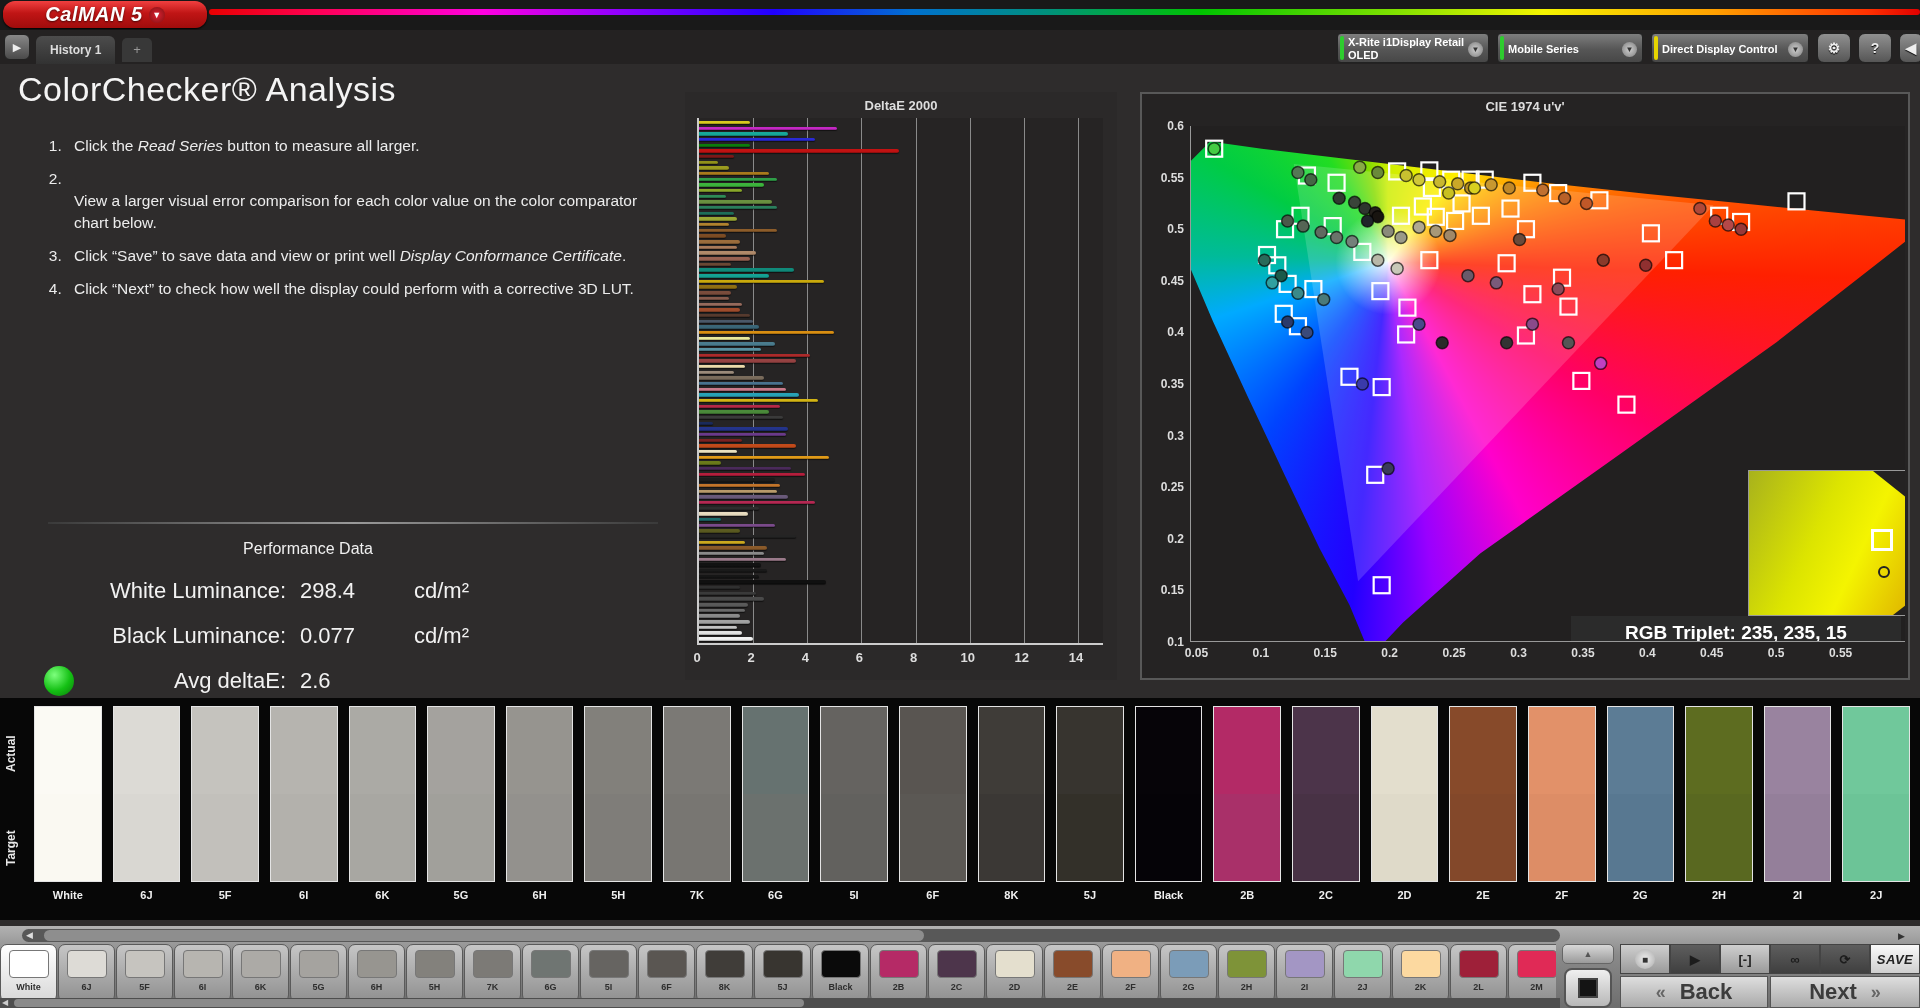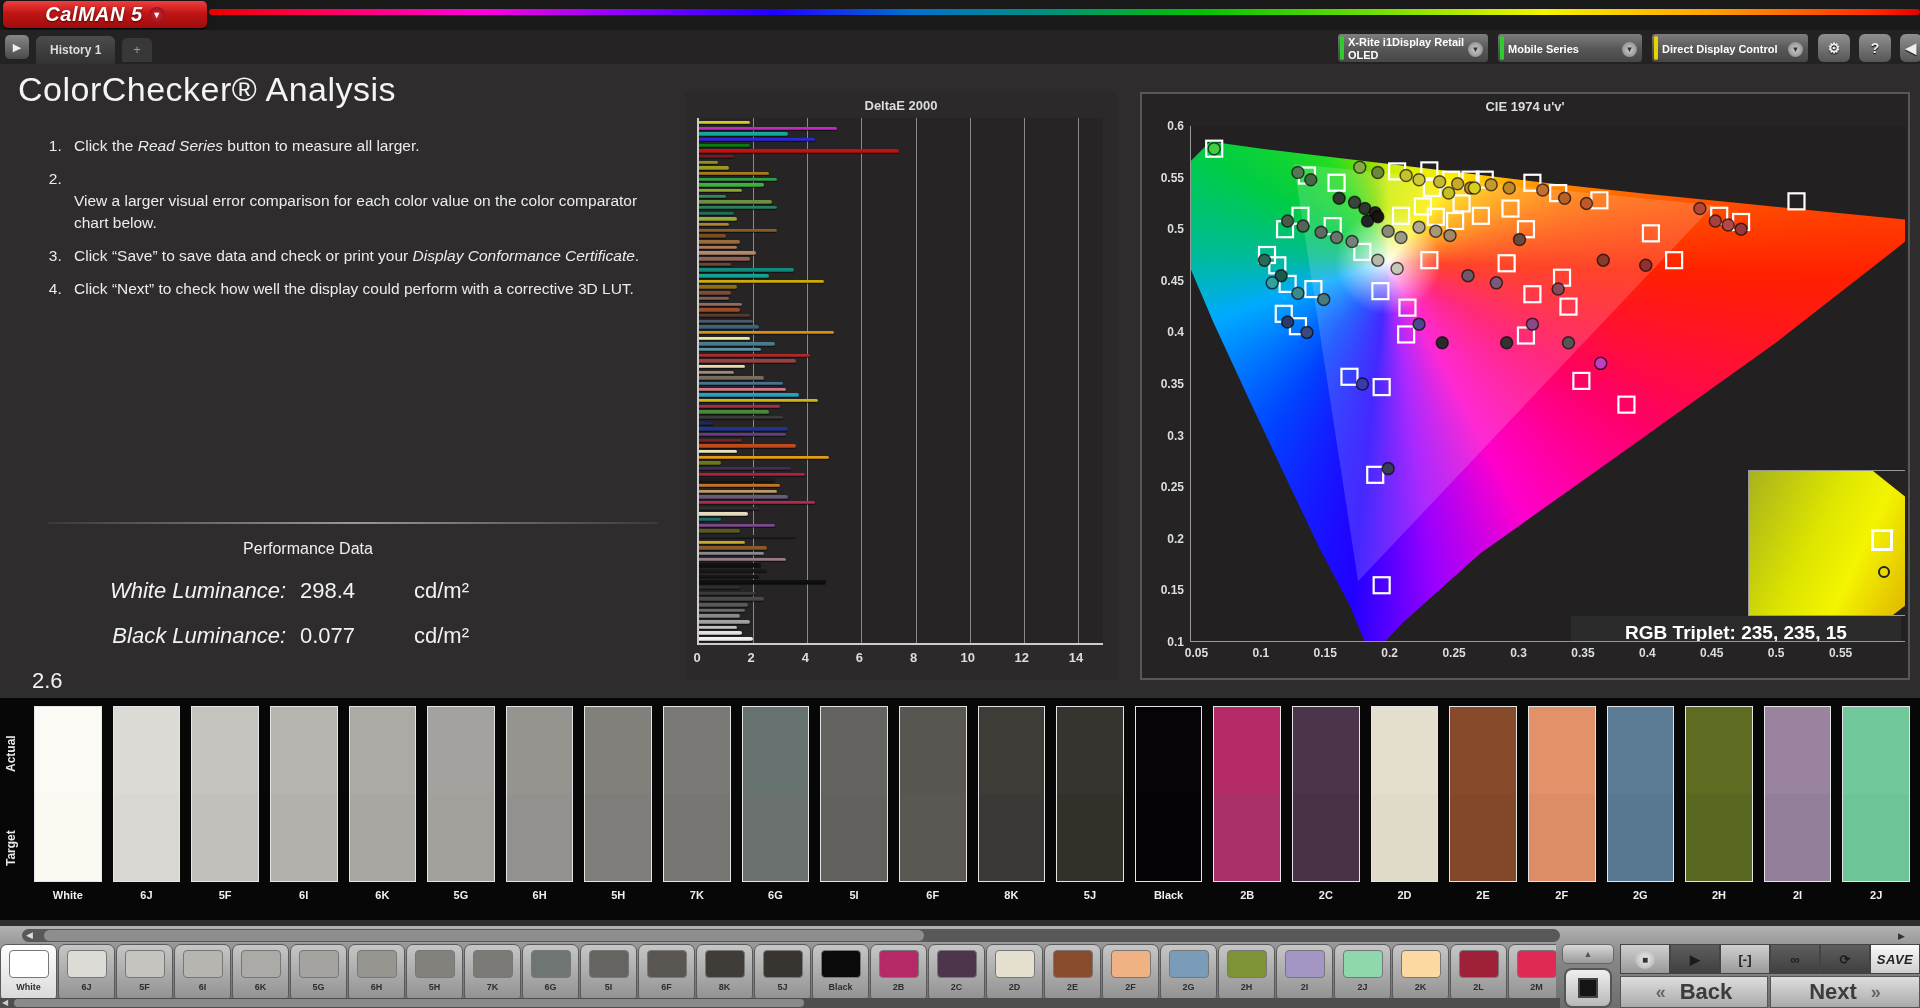--- a/index.html
+++ b/index.html
@@ -2,21 +2,21 @@
 <html><head>
 <meta charset="utf-8">
 <style>
   * { margin:0; padding:0; box-sizing:border-box; }
   html,body { background:#1a1a1a; }
   body { font-family:"Liberation Sans", sans-serif; }
   #app { position:relative; width:1920px; height:1008px; background:#2e2c2c; overflow:hidden; }
 
   
   #logo-bar { position:absolute; left:0; top:0; width:1920px; height:30px; background:#191919; }
-  #logo { position:absolute; left:3px; top:1px; width:204px; height:27px; border-radius:5px;
+  #logo { position:absolute; left:3px; top:1px; width:204px; height:27px; border-radius:12px;
           background:linear-gradient(#f04040,#c01515 45%,#a00c0c); box-shadow:0 1px 2px #000;
           display:flex; align-items:center; justify-content:center; gap:6px; }
   #logo .logo-text { color:#fff; font-weight:bold; font-style:italic; font-size:20px; letter-spacing:.5px;
           text-shadow:0 1px 2px rgba(0,0,0,.6); }
   #logo .logo-drop { width:16px; height:16px; border-radius:50%; background:radial-gradient(#d23,#801010);
           color:#fff; font-size:9px; line-height:16px; text-align:center; }
   #spectrum-line { position:absolute; left:209px; right:0; top:9px; height:6px; border-radius:3px;
           background:linear-gradient(90deg,#e80000,#ff0050 6%,#ff00e0 16%,#9000ff 24%,#2000ff 33%,#0070d0 41%,#00917c 49%,#00c400 58%,#7ce000 69%,#f4f400 78%,#ffa000 88%,#ff3000 97%,#e00000); }
 
   
@@ -46,21 +46,21 @@
   #left-panel { position:absolute; left:18px; top:70px; width:665px; color:#eee; }
   #page-title { font-size:34px; color:#f4f4f4; letter-spacing:.5px; }
   #instructions { margin:26px 0 0 48px; width:585px; font-size:15.5px; line-height:1.42; color:#ececec; }
   #instructions li { margin-bottom:11px; padding-left:8px; }
   #instructions em { font-style:italic; }
   #divider { position:absolute; left:30px; top:452px; width:610px; height:2px;
           background:linear-gradient(90deg,#3a3a3a,#999 50%,#3a3a3a); }
   #perf { position:absolute; left:0px; top:470px; width:660px; }
   #perf-heading { text-align:center; width:580px; font-size:16px; color:#f0f0f0; margin-bottom:10px; }
   .perf-row { display:flex; align-items:center; height:45px; font-size:22px; color:#f2f2f2; }
-  .perf-label { width:268px; text-align:right;font-style:italic; }
+  .perf-label { width:268px; text-align:right; }
   .perf-value { width:128px; padding-left:14px; }
   .perf-unit  { width:220px; }
   .dot { width:30px; height:30px; border-radius:50%; margin-left:26px; }
   .dot-green { background:radial-gradient(circle at 35% 30%,#7dff7d,#14c014 55%,#0a7a0a); }
   .dot-red   { background:radial-gradient(circle at 35% 30%,#ff7d7d,#d01414 55%,#7a0a0a); }
   .dot-slot { width:268px; display:flex; align-items:center; }
   .dot-label { flex:1; text-align:right; }
 
   
   #delta-panel { position:absolute; left:685px; top:92px; width:432px; height:588px; background:#2b2929; }
@@ -183,38 +183,42 @@
     <div class="round-btn" id="gear-btn">⚙</div>
     <div class="round-btn" id="help-btn">?</div>
     <div class="round-btn" id="collapse-right-btn">◀</div>
   </div>
 
   <div id="left-panel">
     <div id="page-title">ColorChecker® Analysis</div>
     <ol id="instructions">
         <li><span>Click the </span><em>Read Series</em><span> button to measure all larger.</span></li>
         <li><br><span>View a larger visual error comparison for each color value on the color comparator chart below.</span></li>
-        <li><span>Click “Save” to save data and check or print your </span><em>Display Conformance Certificate</em><span>.</span></li>
+        <li><span>Click “Save” to save data and view or print well </span><em>Display Conformance Certificate</em><span>.</span></li>
         <li><span>Click “Next” to check how well the display could perform with a corrective 3D LUT.</span></li>
       </ol>
     <div id="divider"></div>
     <div id="perf">
       <div id="perf-heading">Performance Data</div>
       <div id="perf-rows">
           <div class="perf-row">
             <span class="perf-label">White Luminance:</span>
             <span class="perf-value">298.4</span>
             <span class="perf-unit">cd/m²</span>
           </div>
           <div class="perf-row">
             <span class="perf-label">Black Luminance:</span>
             <span class="perf-value">0.077</span>
             <span class="perf-unit">cd/m²</span>
           </div>
           <div class="perf-row">
+            <span class="dot-slot">
+              <span class="dot dot-green"></span>
+              <span class="dot-label">Avg deltaE:</span>
+            </span>
             <span class="perf-value">2.6</span>
             <span class="perf-unit"></span>
           </div>
           <div class="perf-row">
             <span class="dot-slot">
               <span class="dot dot-red"></span>
               <span class="dot-label">Max deltaE:</span>
             </span>
             <span class="perf-value">7.4</span>
             <span class="perf-unit">@ Point: 100% Red</span>

